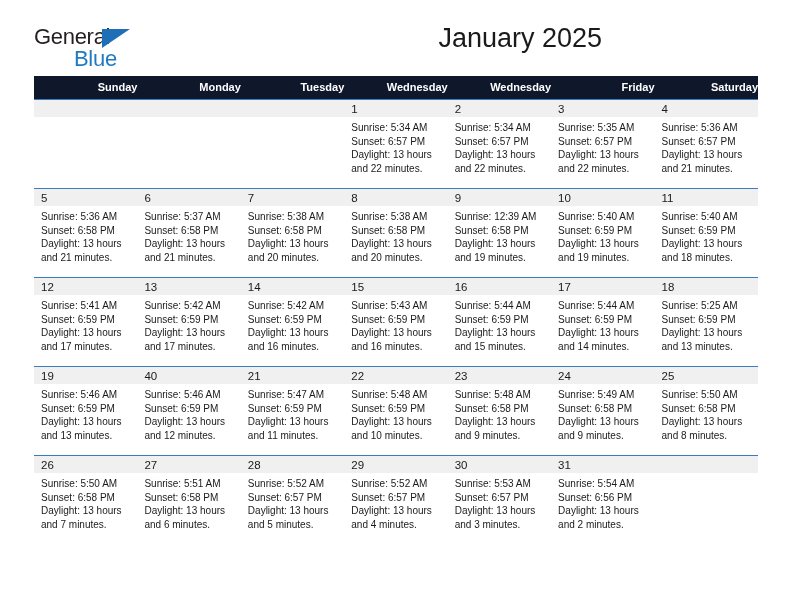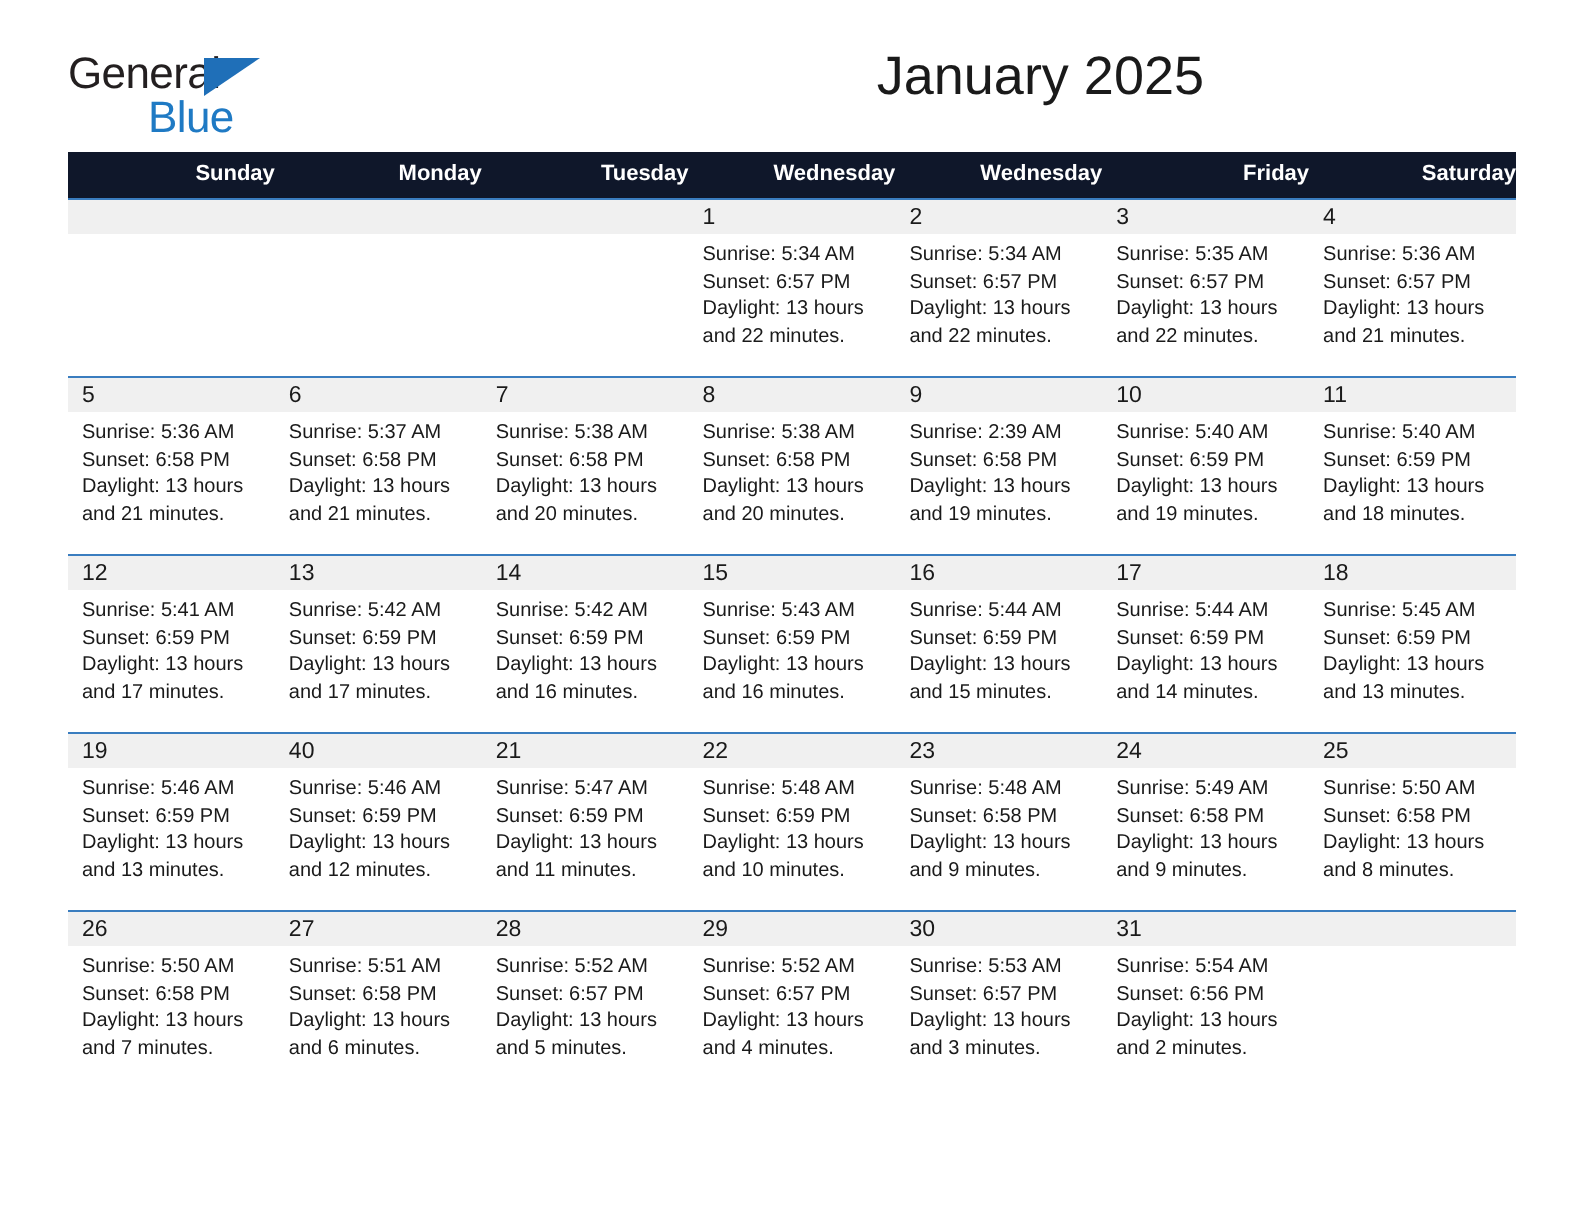--- a/index.html
+++ b/index.html
@@ -287,21 +287,21 @@
                 <div>Sunset: 6:58 PM</div>
                 <div>Daylight: 13 hours</div>
                 <div>and 20 minutes.</div>
               </div>
             </div>
           </td>
           <td>
             <div class="cell">
               <div class="daynum-band">9</div>
               <div class="lines">
-                <div>Sunrise: 2:39 AM</div>
+                <div>Sunrise: 12:39 AM</div>
                 <div>Sunset: 6:58 PM</div>
                 <div>Daylight: 13 hours</div>
                 <div>and 19 minutes.</div>
               </div>
             </div>
           </td>
           <td>
             <div class="cell">
               <div class="daynum-band">10</div>
               <div class="lines">
@@ -388,21 +388,21 @@
                 <div>Sunset: 6:59 PM</div>
                 <div>Daylight: 13 hours</div>
                 <div>and 14 minutes.</div>
               </div>
             </div>
           </td>
           <td>
             <div class="cell">
               <div class="daynum-band">18</div>
               <div class="lines">
-                <div>Sunrise: 5:45 AM</div>
+                <div>Sunrise: 5:25 AM</div>
                 <div>Sunset: 6:59 PM</div>
                 <div>Daylight: 13 hours</div>
                 <div>and 13 minutes.</div>
               </div>
             </div>
           </td>
         </tr>
         <tr>
           <td>
             <div class="cell">

